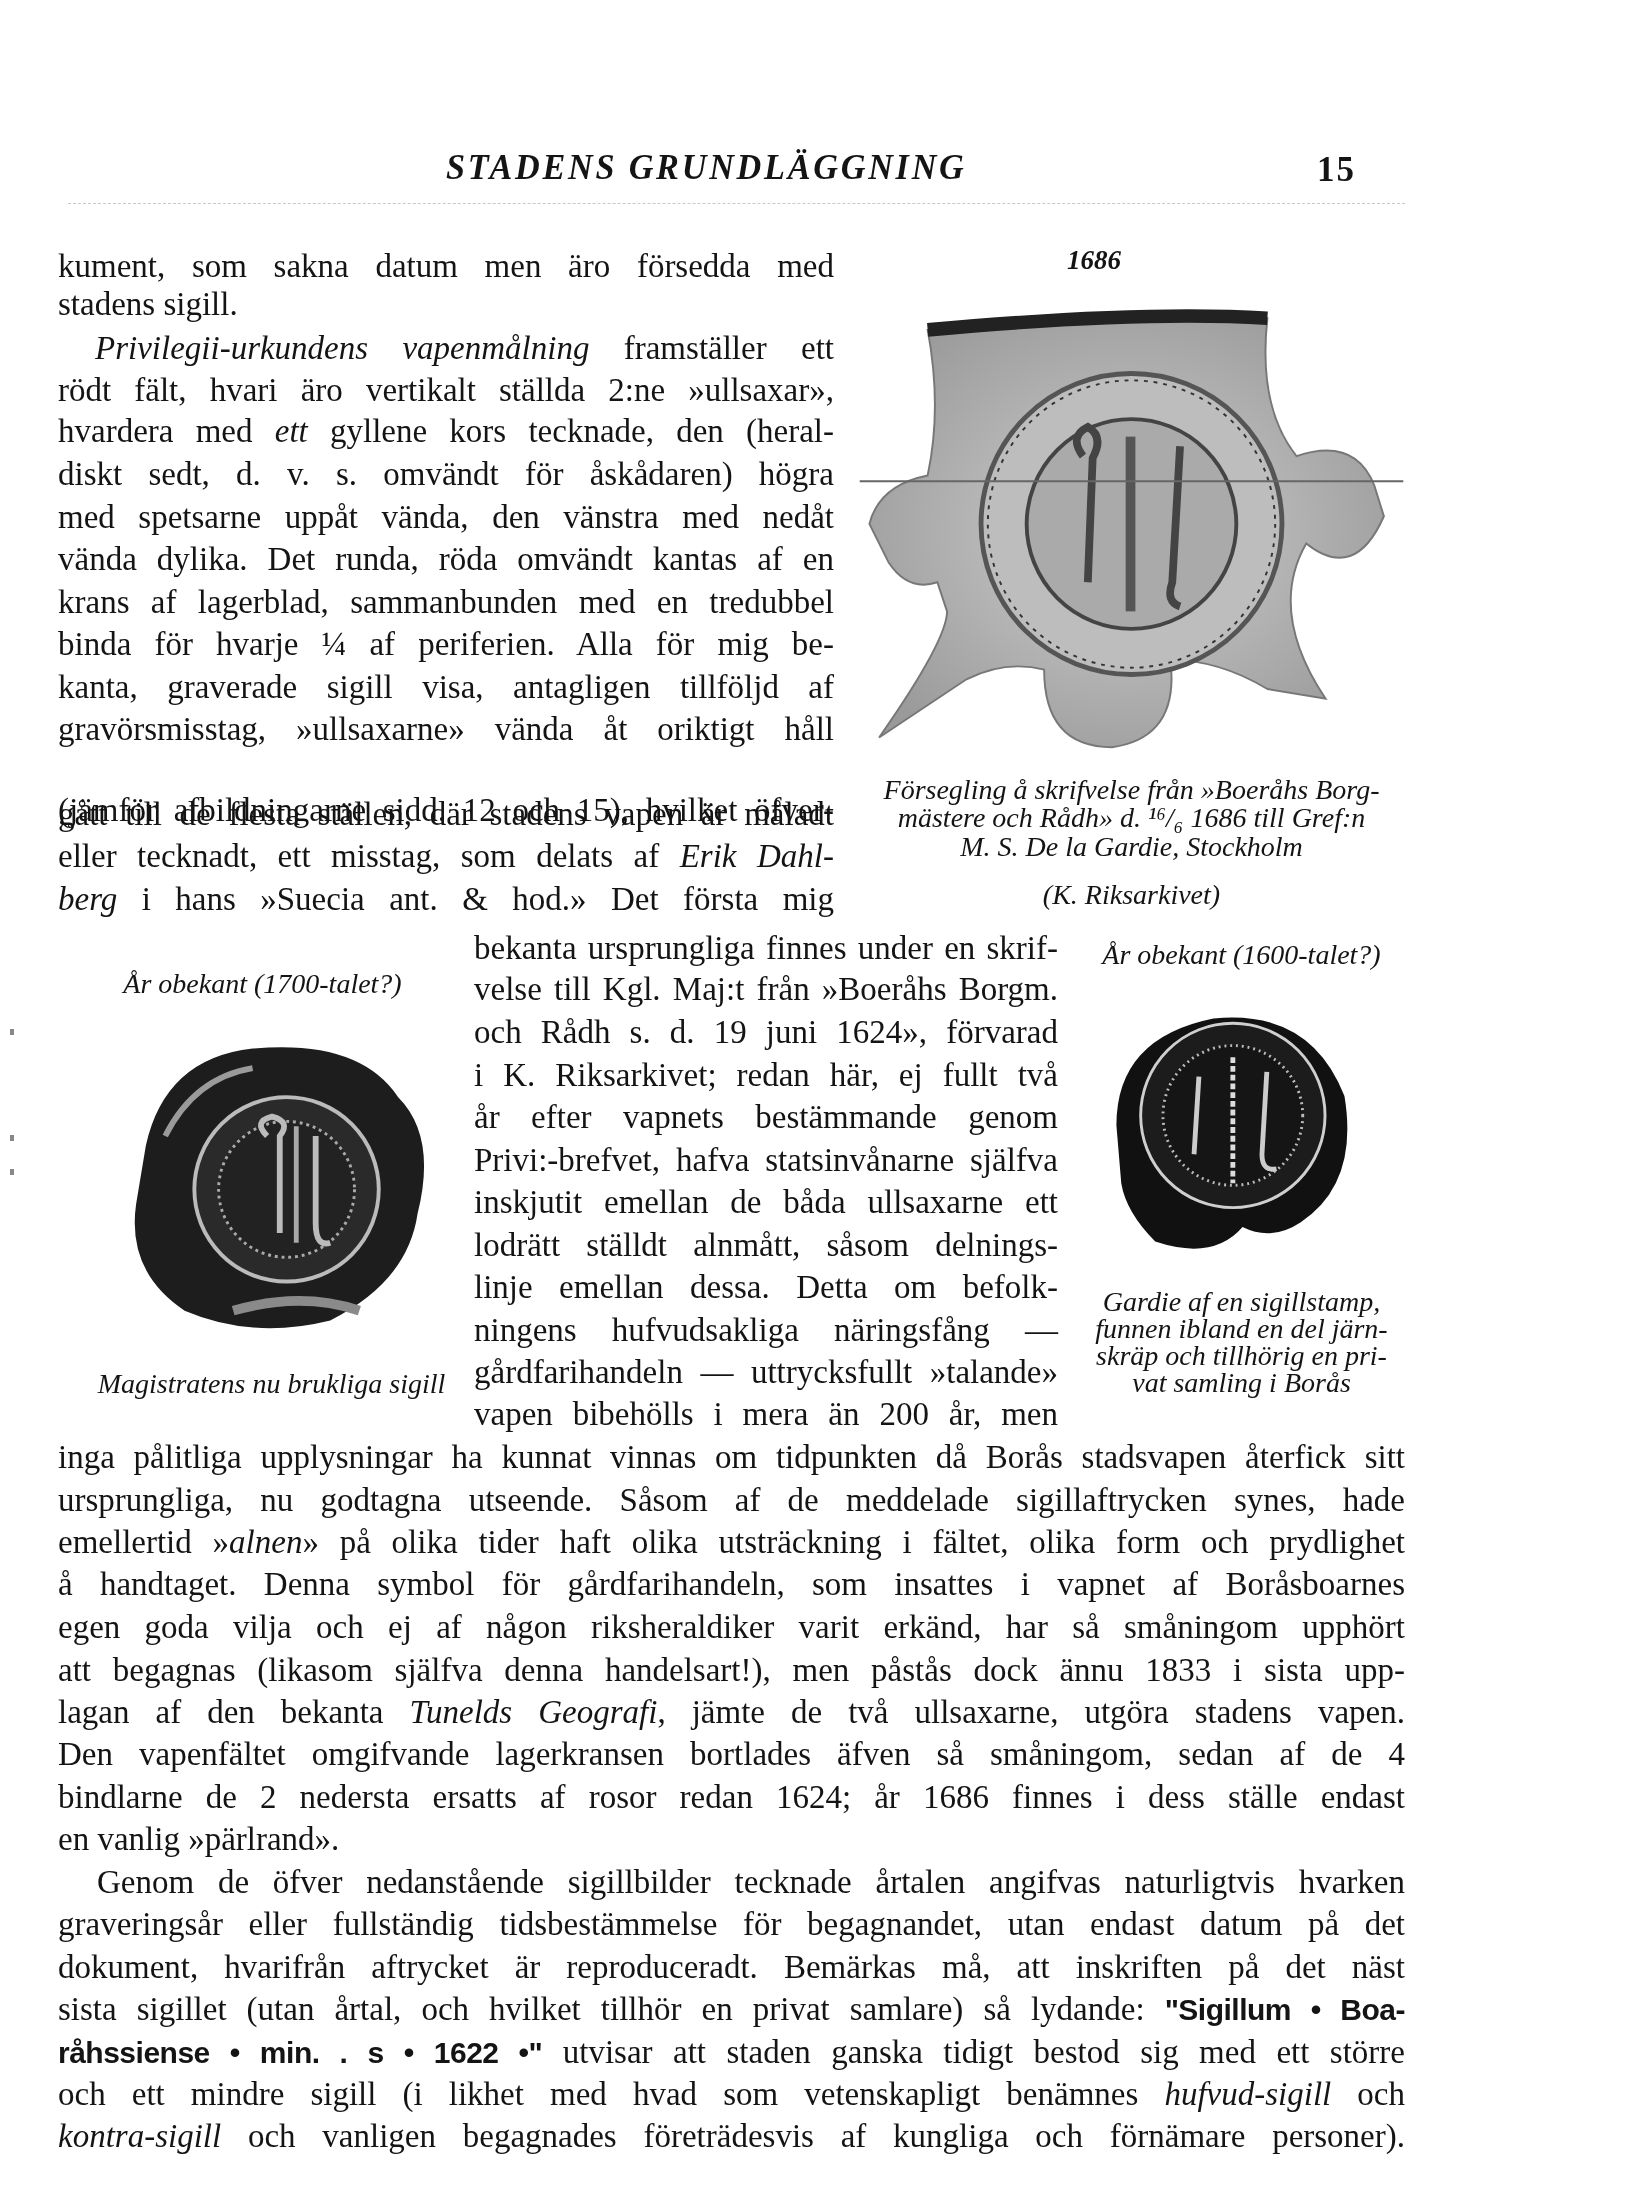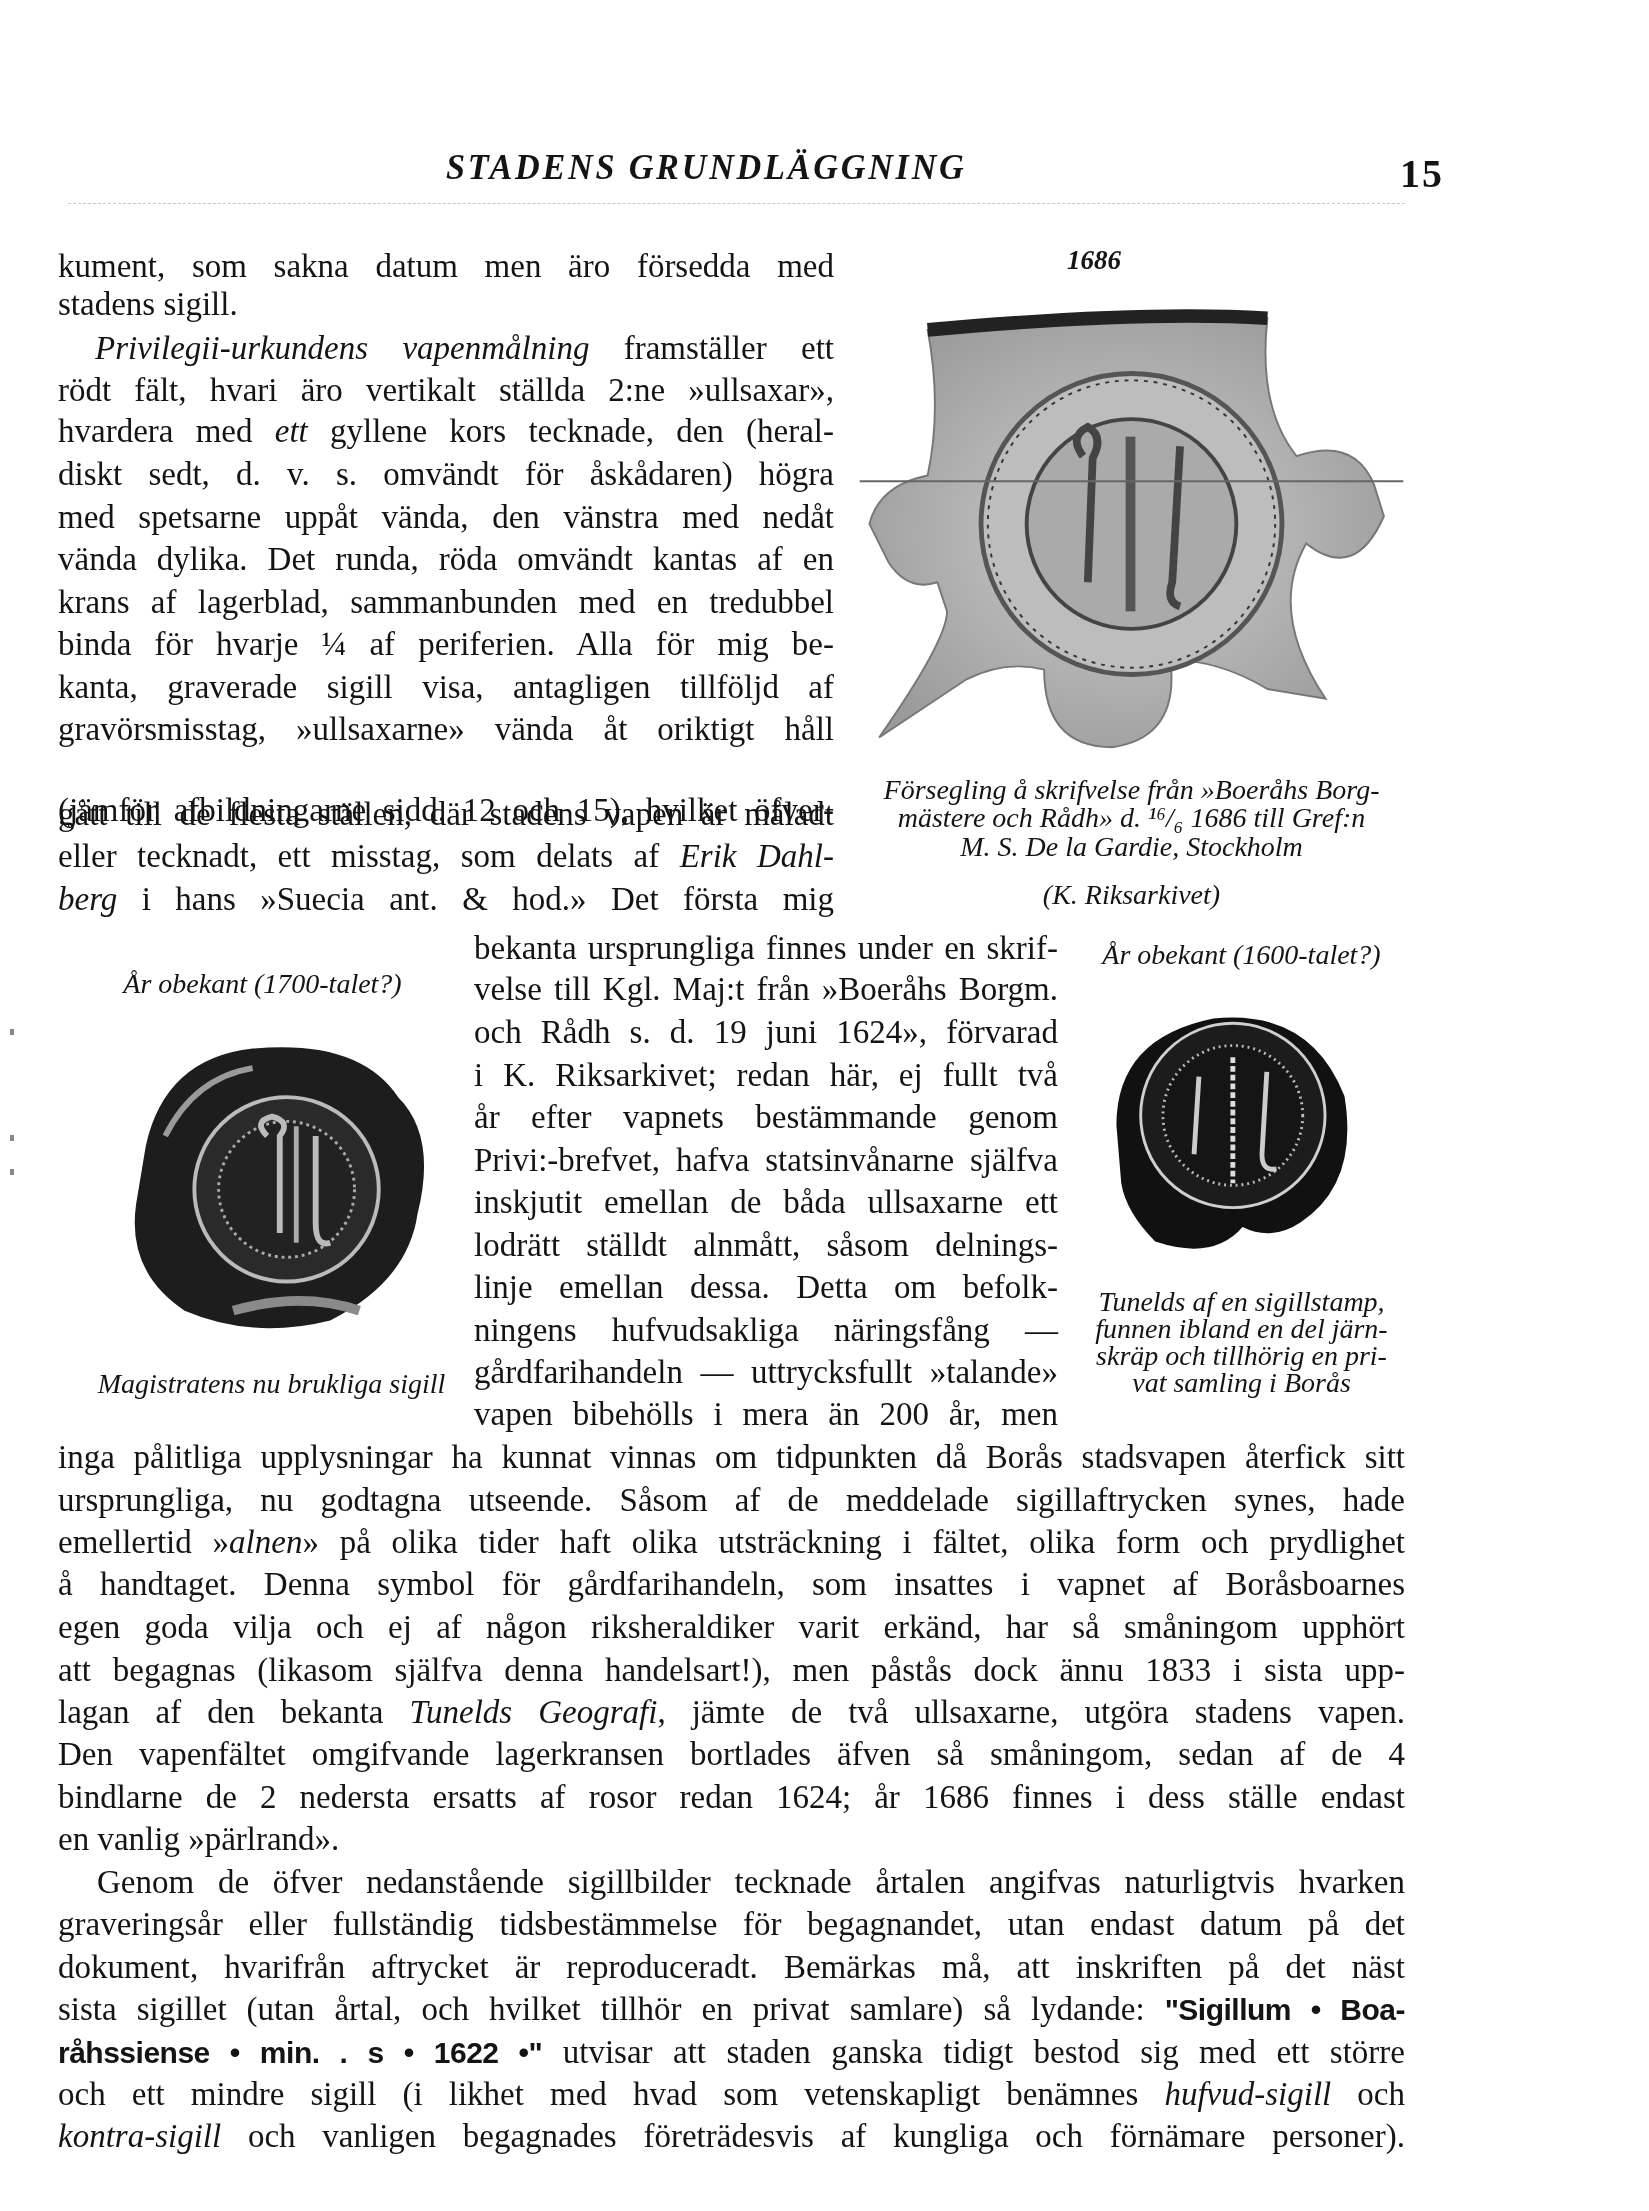--- a/index.html
+++ b/index.html
@@ -2,21 +2,21 @@
 <html><head>
 <meta charset="utf-8">
 <style>
   html, body { margin:0; padding:0; background:#ffffff; }
   body { width:1650px; height:2211px; position:relative; overflow:hidden;
          font-family:"Liberation Serif","DejaVu Serif",serif; color:#141414; }
   .abs { position:absolute;font-weight:bold; }
   .runhead { left:0; top:146px; width:1650px; height:58px; }
   .runhead-title { position:absolute; left:446px; top:0; font-style:italic; font-size:36px;
                    letter-spacing:2.9px; transform:scaleX(0.95); transform-origin:left; white-space:nowrap; }
-  .runhead-page { position:absolute; left:1400px; top:3.9px; font-size:40px; letter-spacing:1.9px; }
+  .runhead-page { position:absolute; left:1317px; top:3.9px; font-size:35px; letter-spacing:1.9px; }
   .rule { left:68px; top:203px; width:1337px; height:0; border-top:1.9px dashed #c8c8c8; }
   .line { position:absolute; white-space:nowrap; font-size:33px; line-height:36px; }
   .just { text-align:justify; text-align-last:justify; }
   .narrow { left:58px; width:776px; }
   .mid    { left:474px; width:584px; }
   .wide   { left:58px; width:1347px; }
   .cap { position:absolute; font-style:italic; font-size:28px; line-height:28px; text-align:center; white-space:nowrap; }
   .i { font-style:italic; }
   .b { font-weight:bold; font-family:"Liberation Sans","DejaVu Sans",sans-serif; font-size:30px; letter-spacing:-0.5px; }
   svg { display:block; }
@@ -105,21 +105,21 @@
 <div class="abs" style="left:1097px;top:999px;width:262px;height:262px;">
   <svg width="262" height="262" viewBox="0 0 270 270">
     <path d="M20 130 Q20 40 120 20 Q220 10 255 100 Q270 190 210 230 Q180 250 150 235 Q120 270 60 250 Q30 220 25 190 Z" fill="#111"></path>
     <circle cx="140" cy="120" r="95" fill="#1c1c1c" stroke="#cfcfcf" stroke-width="3"></circle>
     <circle cx="140" cy="120" r="72" fill="#151515" stroke="#bbb" stroke-width="3" stroke-dasharray="2 4"></circle>
     <path d="M105 80 L100 160" stroke="#ccc" stroke-width="5"></path>
     <line x1="140" y1="60" x2="140" y2="190" stroke="#ddd" stroke-width="5" stroke-dasharray="6 3"></line>
     <path d="M175 75 L170 160 Q170 178 185 175" stroke="#ccc" stroke-width="5" fill="none"></path>
   </svg>
 </div>
-<div class="cap" style="left:1067px;top:1288px;width:349px;">Tunelds af en sigillstamp,</div>
+<div class="cap" style="left:1067px;top:1288px;width:349px;">Gardie af en sigillstamp,</div>
 <div class="cap" style="left:1067px;top:1315px;width:349px;">funnen ibland en del järn-</div>
 <div class="cap" style="left:1067px;top:1342px;width:349px;">skräp och tillhörig en pri-</div>
 <div class="cap" style="left:1067px;top:1369px;width:349px;">vat samling i Borås</div>
 
 <div class="line just wide" style="top:1439px">inga pålitliga upplysningar ha kunnat vinnas om tidpunkten då Borås stadsvapen återfick sitt</div>
 <div class="line just wide" style="top:1482px">ursprungliga, nu godtagna utseende. Såsom af de meddelade sigillaftrycken synes, hade</div>
 <div class="line just wide" style="top:1524px"><span>emellertid »</span><span class="i">alnen</span><span>» på olika tider haft olika utsträckning i fältet, olika form och prydlighet</span></div>
 <div class="line just wide" style="top:1566px">å handtaget. Denna symbol för gårdfarihandeln, som insattes i vapnet af Boråsboarnes</div>
 <div class="line just wide" style="top:1609px">egen goda vilja och ej af någon riksheraldiker varit erkänd, har så småningom upphört</div>
 <div class="line just wide" style="top:1652px">att begagnas (likasom själfva denna handelsart!), men påstås dock ännu 1833 i sista upp-</div>

